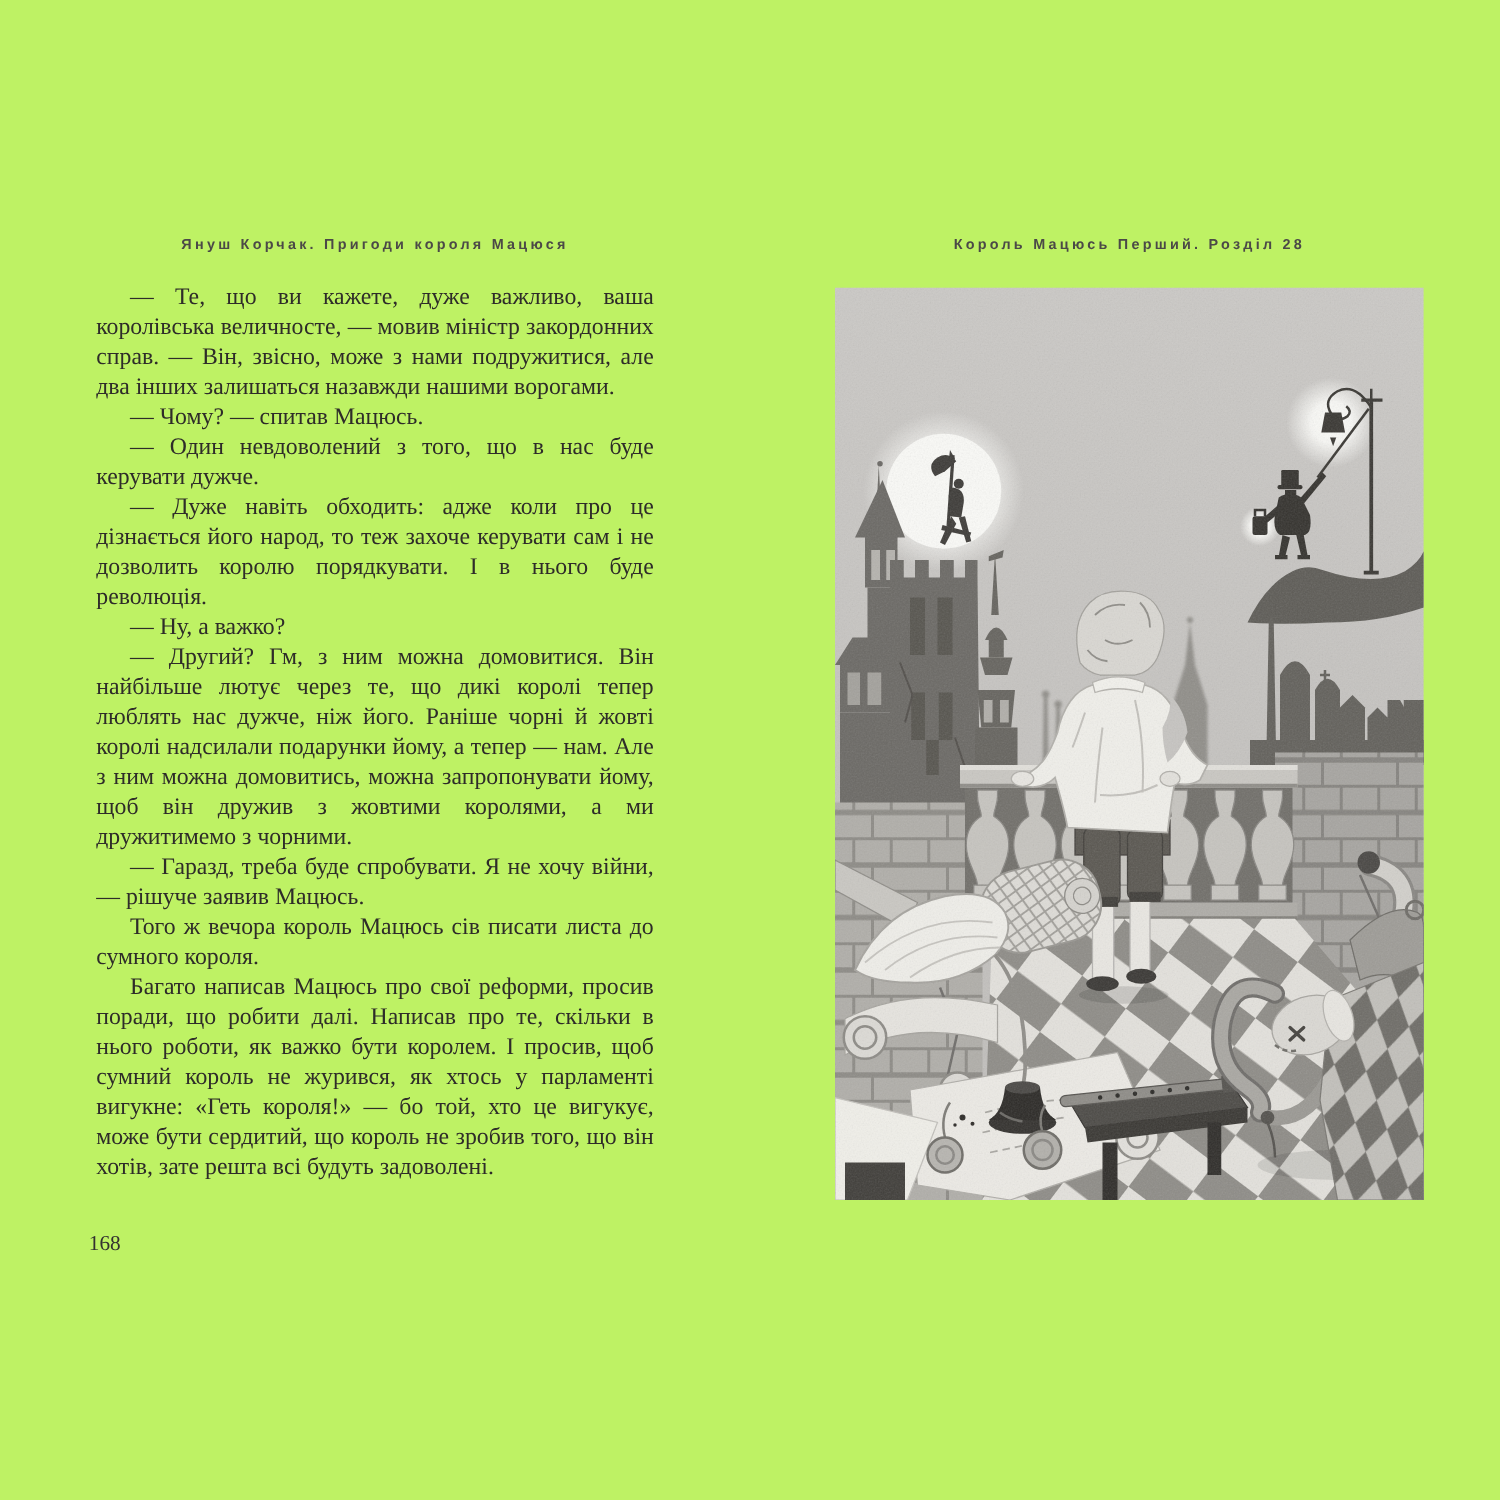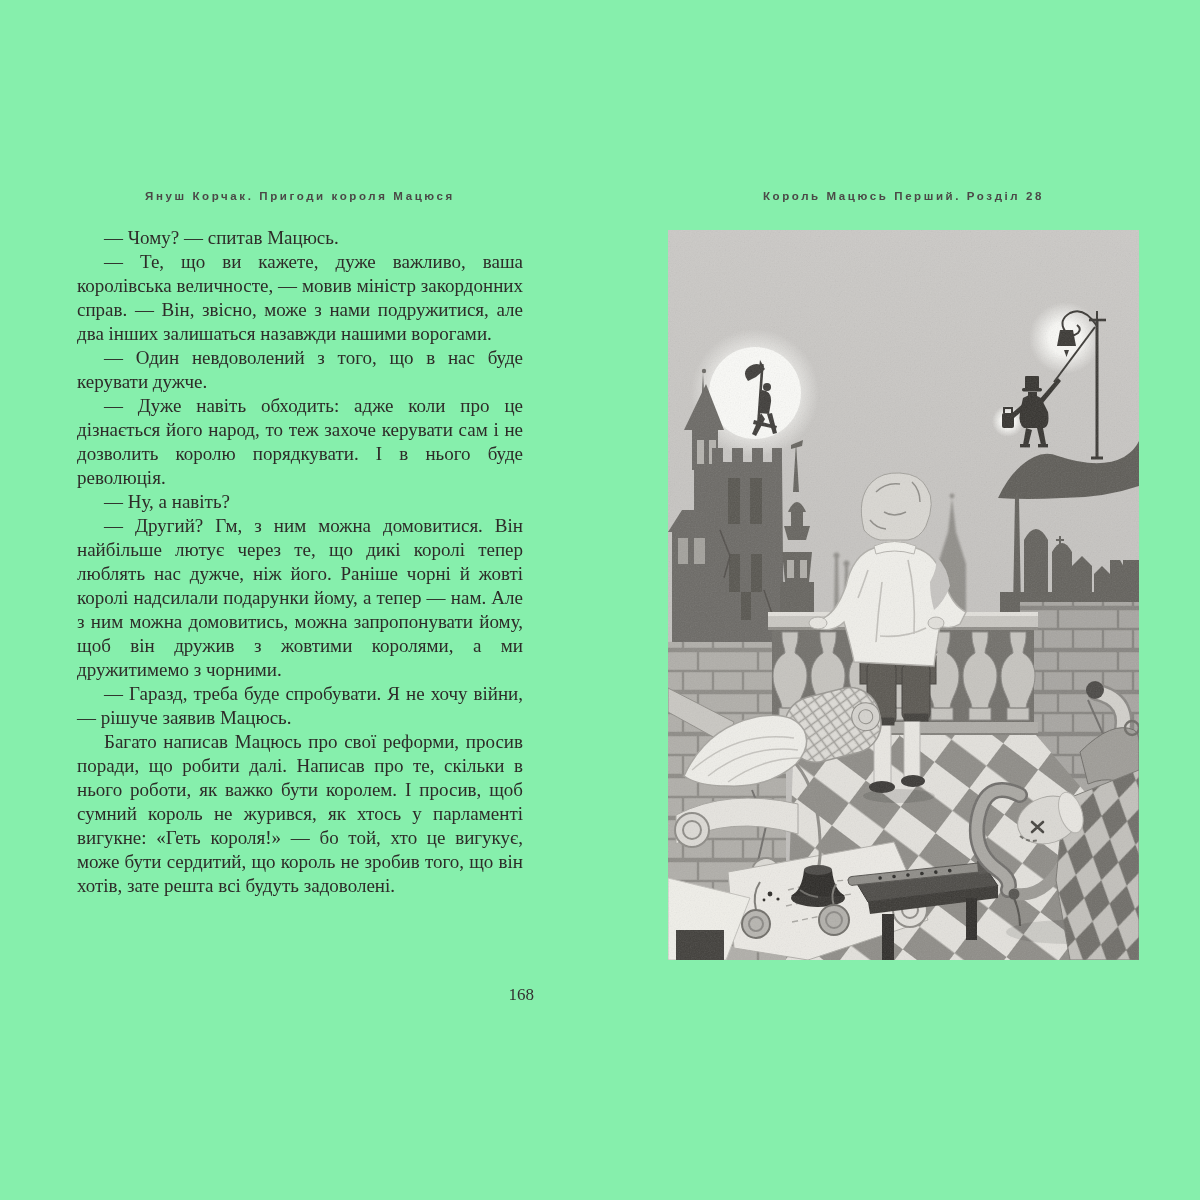--- a/index.html
+++ b/index.html
@@ -1,46 +1,47 @@
 <!DOCTYPE html>
 <html lang="uk"><head>
 <meta charset="utf-8">
 <style>
   html,body{margin:0;padding:0;background:#ffffff;}
-  .spread{position:relative;width:1200px;height:1200px;background:#86efac;overflow:hidden;
+  .spread{position:relative;width:1200px;height:1200px;background:#bef264;overflow:hidden;
           font-family:"Liberation Serif",serif;text-decoration:underline;}
   .running-header{position:absolute;top:191px;font:700 11.5px/1 "Liberation Sans",sans-serif;
           letter-spacing:2.6px;color:#4b4947;text-align:center;white-space:nowrap;}
   .rh-left{left:77px;width:446px;}
   .rh-right{left:668px;width:471px;}
   .text-col{position:absolute;left:77px;top:226px;width:446px;
           font:19px/24px "Liberation Serif",serif;color:#2e2c29;text-align:justify;}
   .text-col p{margin:0;text-indent:27px;}
   p.letter{font:italic 16.5px/23px "DejaVu Sans",sans-serif;color:#3b3936;
           margin:17px 0 15px;text-indent:24px;word-spacing:1px;}
-  .page-number{position:absolute;left:88px;width:446px;top:986px;text-align:right;
+  .page-number{position:absolute;left:71px;width:446px;top:986px;text-align:left;
           font:17px/1 "Liberation Serif",serif;color:#333130;}
   figure.illustration{position:absolute;left:668px;top:230px;width:471px;height:730px;margin:0;}
 </style>
 </head>
 <body>
 
 <div class="spread">
 
   <div class="running-header rh-left">Януш Корчак. Пригоди короля Мацюся</div>
   <div class="running-header rh-right">Король Мацюсь Перший. Розділ 28</div>
 
   <main class="text-col">
+    <p>— Те, що ви кажете, дуже важливо, ваша королівська величносте, — мовив міністр закордонних справ. — Він, звісно, може з нами подружитися, але два інших залишаться назавжди нашими ворогами.</p>
     <p>— Чому? — спитав Мацюсь.</p>
-    <p>— Те, що ви кажете, дуже важливо, ваша королівська величносте, — мовив міністр закордонних справ. — Він, звісно, може з нами подружитися, але два інших залишаться назавжди нашими ворогами.</p>
     <p>— Один невдоволений з того, що в нас буде керувати дужче.</p>
     <p>— Дуже навіть обходить: адже коли про це дізнається його народ, то теж захоче керувати сам і не дозволить королю порядкувати. І в нього буде революція.</p>
-    <p>— Ну, а навіть?</p>
+    <p>— Ну, а важко?</p>
     <p>— Другий? Гм, з ним можна домовитися. Він найбільше лютує через те, що дикі королі тепер люблять нас дужче, ніж його. Раніше чорні й жовті королі надсилали подарунки йому, а тепер — нам. Але з ним можна домовитись, можна запропонувати йому, щоб він дружив з жовтими королями, а ми дружитимемо з чорними.</p>
     <p>— Гаразд, треба буде спробувати. Я не хочу війни, — рішуче заявив Мацюсь.</p>
+    <p>Того ж вечора король Мацюсь сів писати листа до сумного короля.</p>
     <p>Багато написав Мацюсь про свої реформи, просив поради, що робити далі. Написав про те, скільки в нього роботи, як важко бути королем. І просив, щоб сумний король не журився, як хтось у парламенті вигукне: «Геть короля!» — бо той, хто це вигукує, може бути сердитий, що король не зробив того, що він хотів, зате решта всі будуть задоволені.</p>
   </main>
 
   <div class="page-number">168</div>
 
   <figure class="illustration">
     <svg viewBox="0 0 471 730" width="471" height="730" xmlns="http://www.w3.org/2000/svg" role="img">
       <defs>
         <radialGradient id="moonG">
             <stop offset="0%" stop-color="#fbfbf8"></stop>

